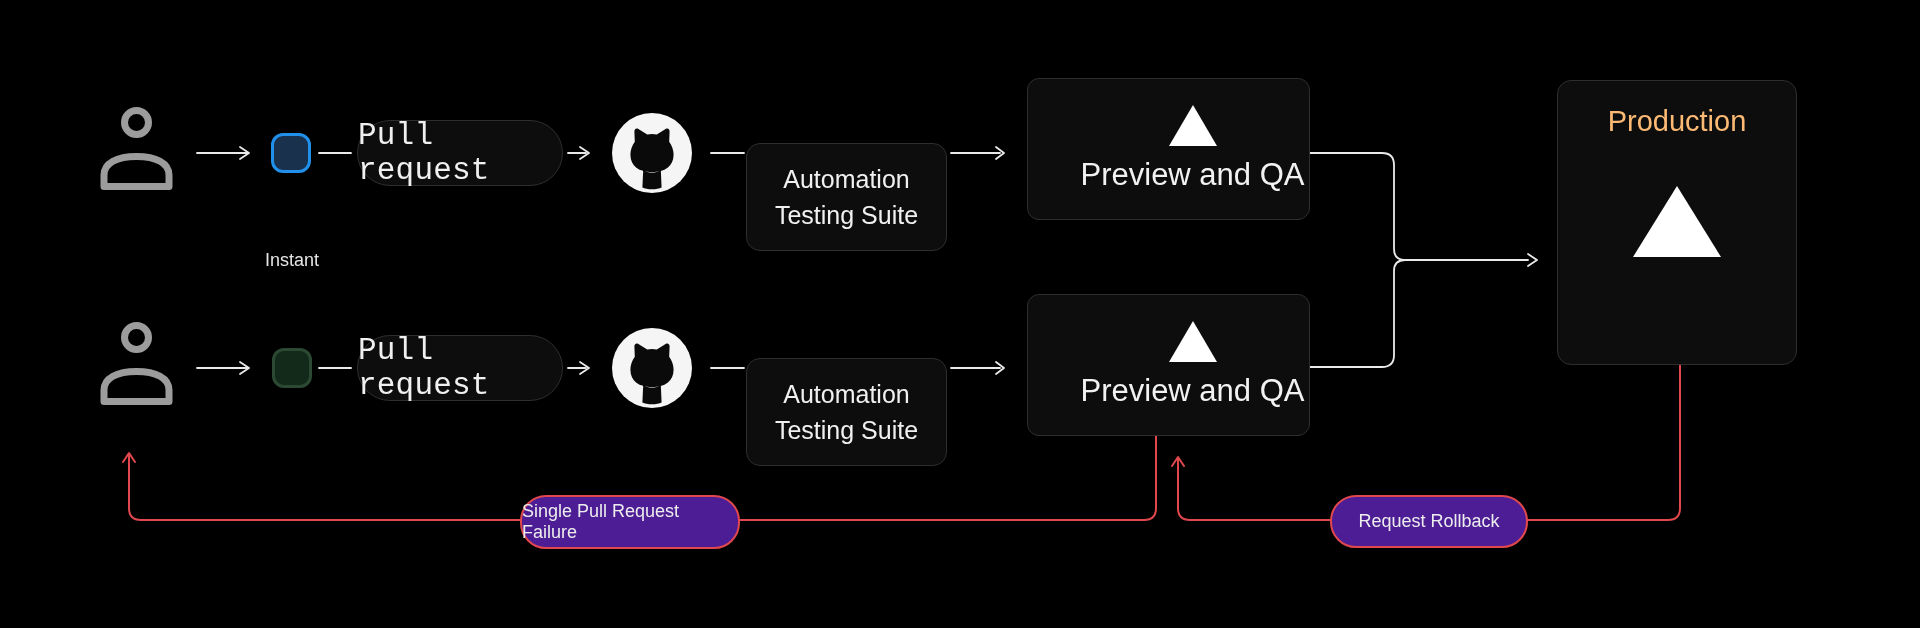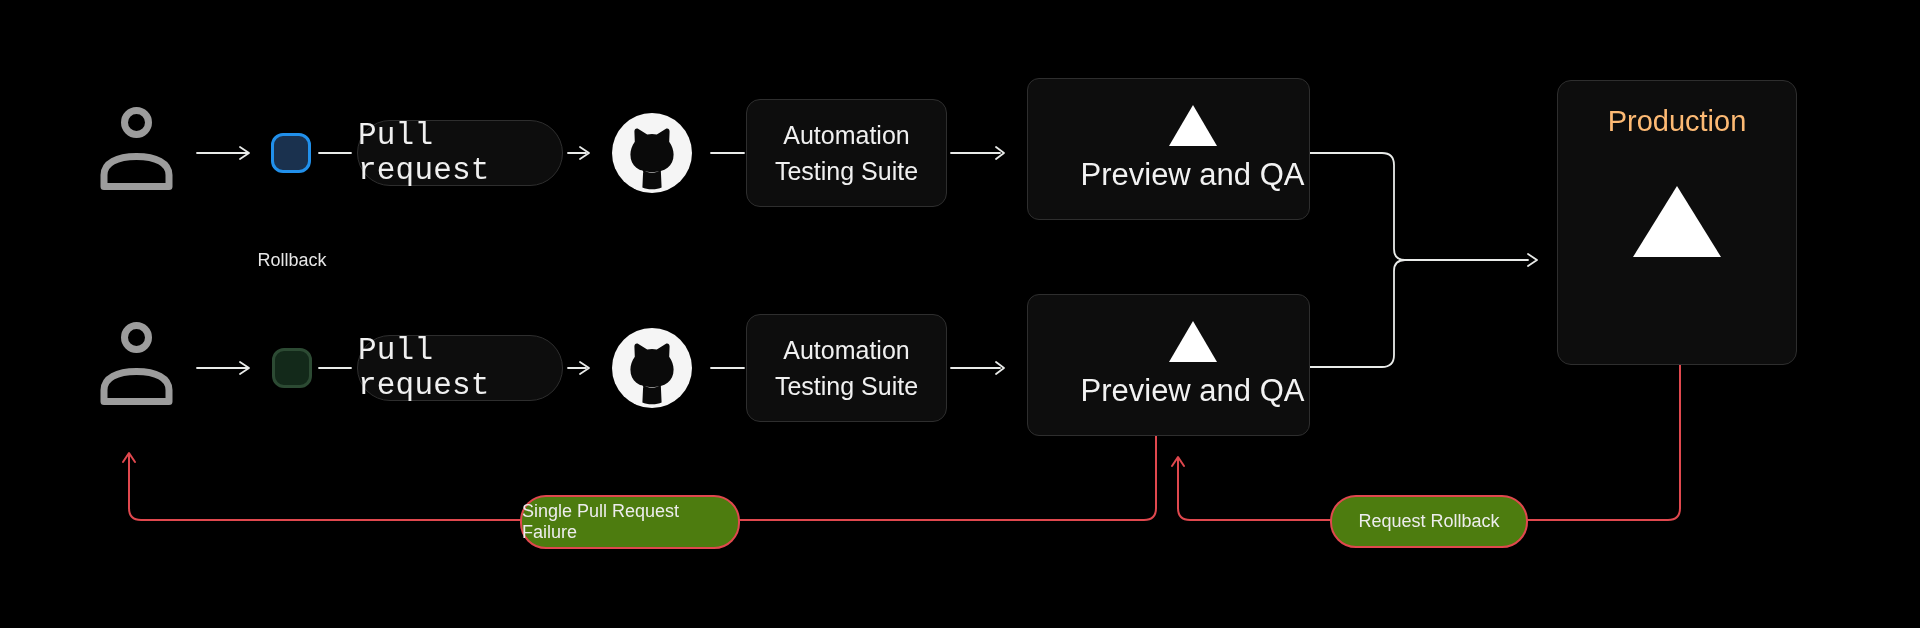--- a/index.html
+++ b/index.html
@@ -27,20 +27,21 @@
     font-size:31px;
     letter-spacing:.2px;
     font-family:Liberation Mono, monospace;
   }
   .ats{
     border-radius:14px;
     font-size:25px;
     line-height:36px;
     text-align:center;
     flex-direction:column;
+    margin-top:44px;
   }
   .preview{
     border-radius:12px;
     flex-direction:column;
     justify-content:flex-start;
     padding-top:26px;
     padding-left:48px;
   }
   .preview .label{font-size:31px;margin-top:11px;color:#f2f2f2;}
   .production{
@@ -78,21 +79,21 @@
   .gh{
     width:80px;height:80px;border-radius:50%;
     background:#f5f5f5;
     z-index:2;
     display:flex;align-items:center;justify-content:center;
     overflow:hidden;
   }
 
   
   .err-label{
-    background:#4d7c0f;
+    background:#4c1d95;
     border:2px solid #e0484e;
     border-radius:26px;
     color:#ededed;
     font-size:18px;
     display:flex;align-items:center;justify-content:center;
     z-index:3;
   }
 
   .features-label{
     color:#e6e6e6;font-size:18px;text-align:center;z-index:2;
@@ -149,21 +150,21 @@
   <div class="abs" style="left:100px;top:322px;width:73px;height:83px;z-index:2;">
     <svg width="73" height="83" viewBox="0 0 73 83" fill="none">
       <circle cx="36.5" cy="15.5" r="12" stroke="#9c9c9c" stroke-width="7"></circle>
       <path d="M4 79.5 L4 68 C4 56 17 49.5 36.5 49.5 C56 49.5 69 56 69 68 L69 79.5 Z" stroke="#9c9c9c" stroke-width="7" stroke-linejoin="round"></path>
     </svg>
   </div>
 
   <div class="abs commit" style="left: 271px; top: 133px; background-color: rgb(26, 49, 78); border-color: rgb(33, 144, 235);"></div>
   <div class="abs commit" style="left: 272px; top: 348px; background-color: rgb(19, 41, 26); border-color: rgb(44, 74, 51);"></div>
 
-  <div class="abs features-label" style="left:232px;top:250px;width:120px;">Rollback</div>
+  <div class="abs features-label" style="left:232px;top:250px;width:120px;">Instant</div>
 
   <div class="abs node pill" style="left:357px;top:120px;width:206px;height:66px;">
     <span>Pull request</span>
   </div>
   <div class="abs node pill" style="left:357px;top:335px;width:206px;height:66px;">
     <span>Pull request</span>
   </div>
 
   <div class="abs gh" style="left:612px;top:113px;">
     <svg width="80" height="80" viewBox="0 0 100 100">

